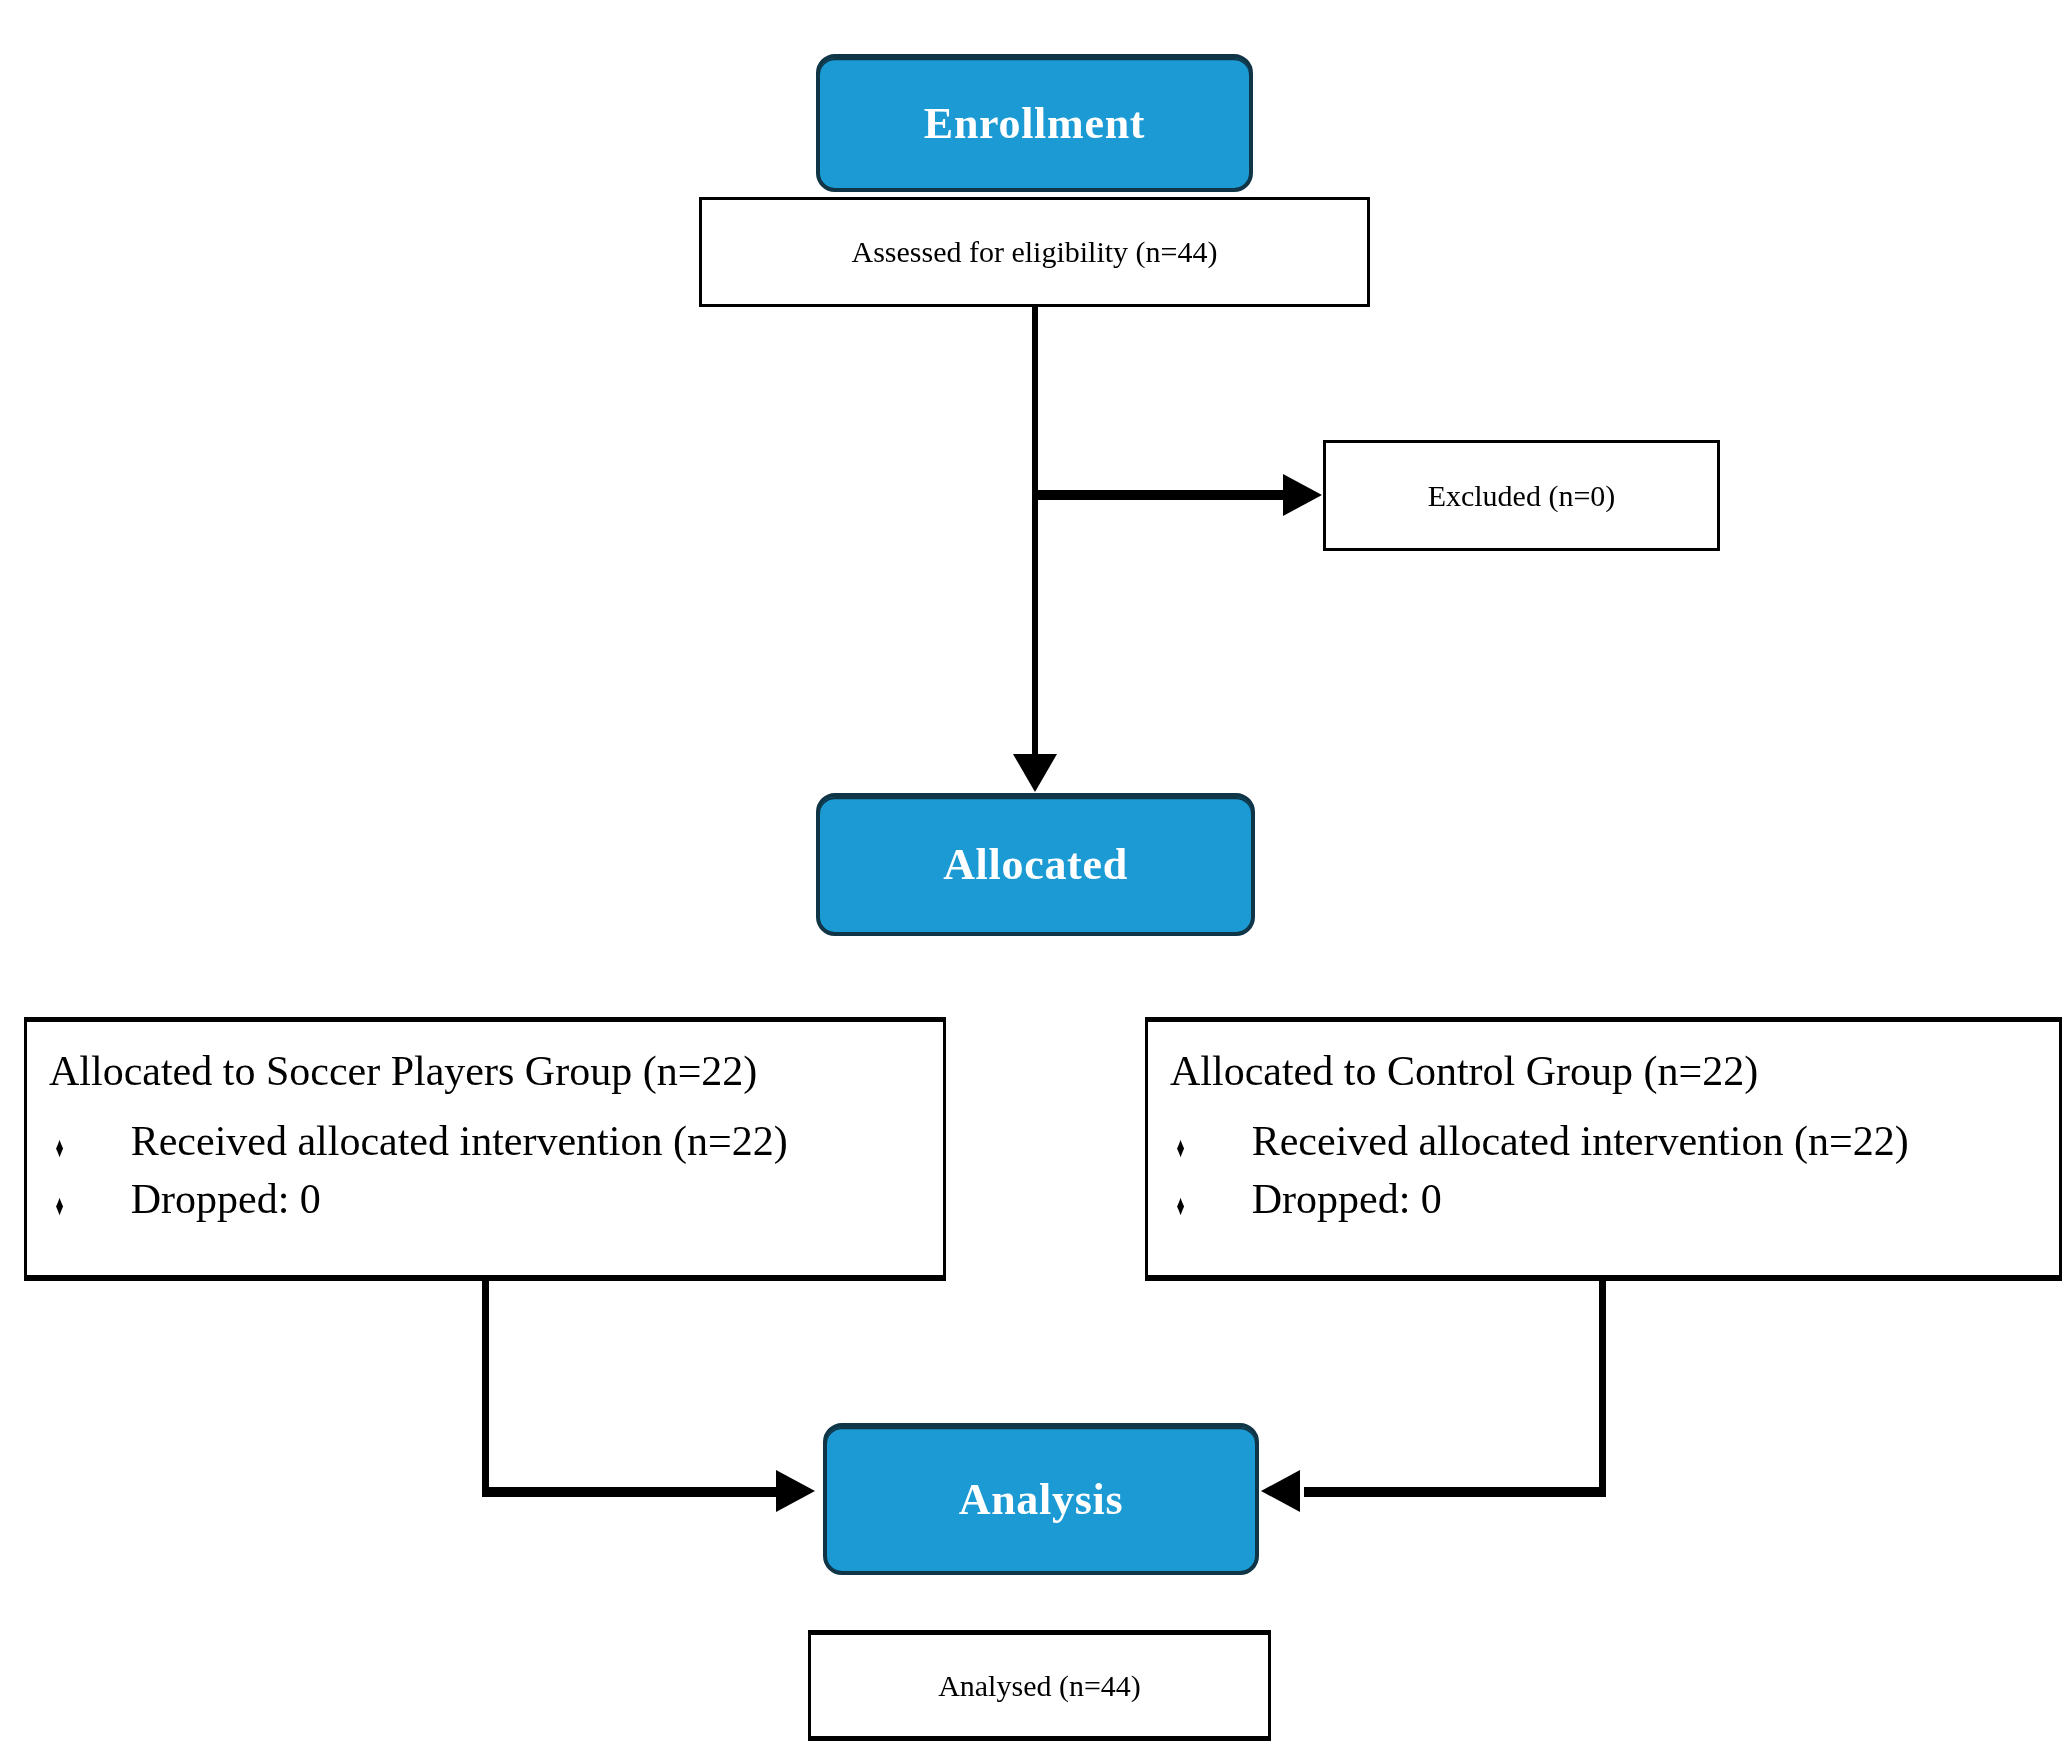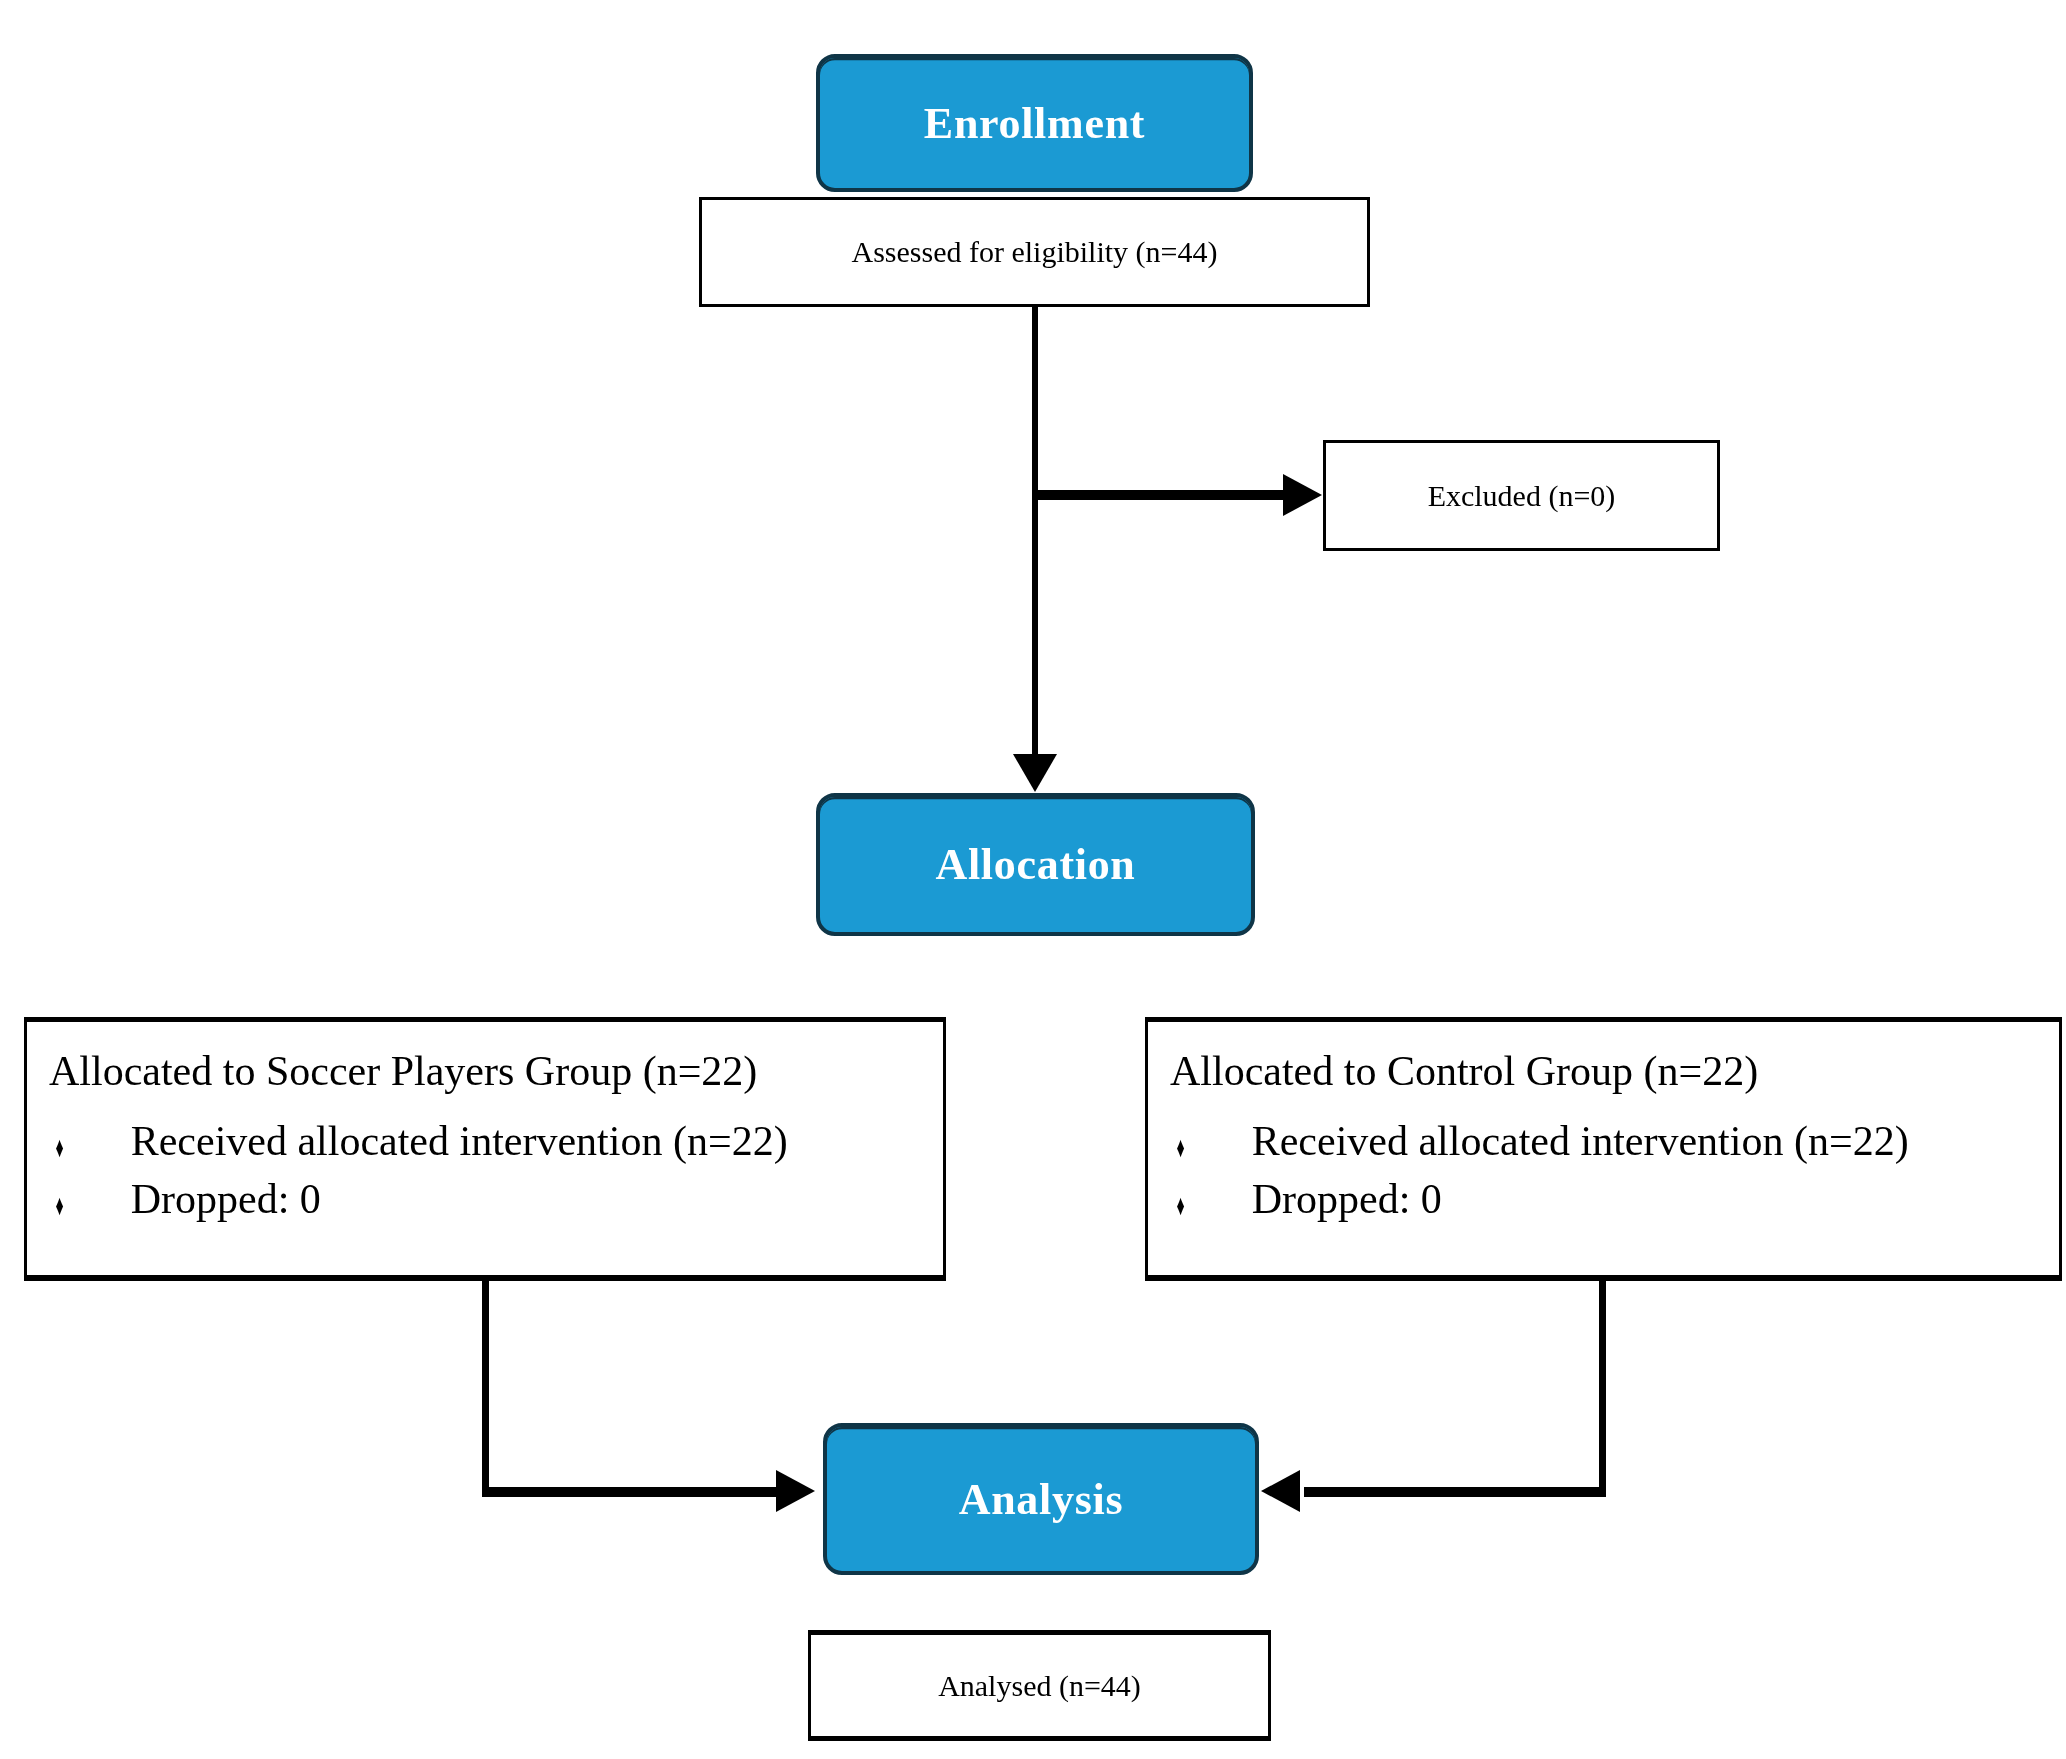--- a/index.html
+++ b/index.html
@@ -121,21 +121,21 @@
   <div class="arrow-down" style="left:1013px; top:754px;"></div>
 
   <div class="line" style="left:1032px; top:490px; width:253px; height:9.5px;"></div>
   <div class="arrow-right" style="left:1283px; top:474px;"></div>
 
   <div class="plain" style="left:1323px; top:440px; width:397px; height:111px;">
     <span>Excluded (n=0)</span>
   </div>
 
   <div class="stage" style="left:816px; top:793px; width:439px; height:143px;">
-    <span>Allocation</span>
+    <span>Allocated</span>
   </div>
 
   <div class="groupbox" style="left:24px; top:1017px; width:922px; height:264px;">
     <div class="group-title">Allocated to Soccer Players Group (n=22)</div>
     <div class="bullet-row">
       <span class="bullet-glyph">♦</span>
       <span>Received allocated intervention (n=22)</span>
     </div>
     <div class="bullet-row">
       <span class="bullet-glyph">♦</span>

